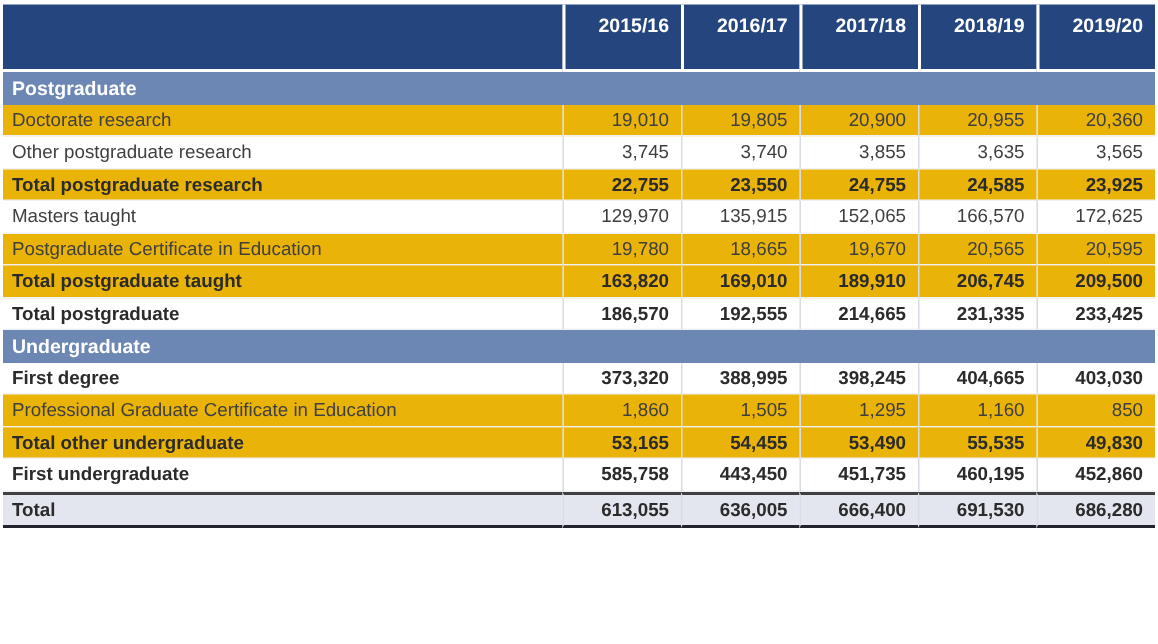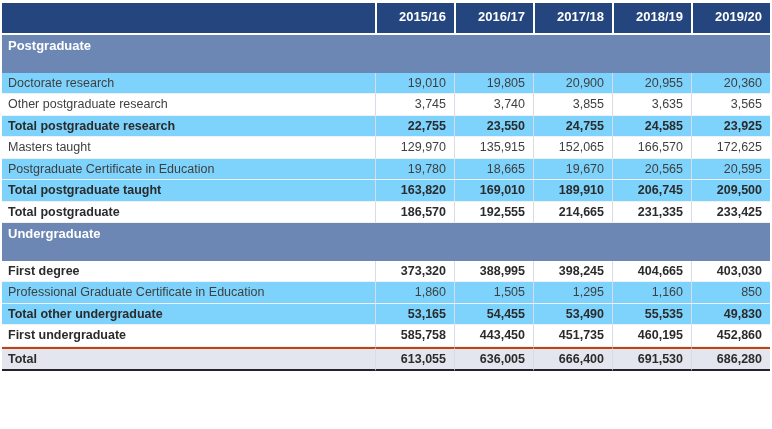--- a/index.html
+++ b/index.html
@@ -22,37 +22,37 @@
   col.c-label { width: 373px; }
   col.c-year  { width: 79px; }
 
   
   thead th {
     background: #24457E;
     color: #ffffff;
     font-weight: bold;
     font-size: 13px;
     text-align: right;
-    padding: 0 8px 4px 0;
+    padding: 0 8px 17px 0;
     height: 26px;
     border-bottom: 2px solid #ffffff;
     overflow: hidden;
     white-space: nowrap;
   }
   thead th.year { border-left: 2px solid #ffffff; }
   thead th.corner { padding: 0; }
 
   
   tr.section-row td {
     background: #6D87B5;
     color: #ffffff;
     font-weight: bold;
     font-size: 13px;
     text-align: left;
-    padding: 0 0 16px 6px;
+    padding: 0 0 0 6px;
     height: 21.5px;
     line-height: 21.5px;
     overflow: hidden;
     white-space: nowrap;
   }
 
   
   tr.data-row td {
     height: 20.5px;
     line-height: 20.5px;
@@ -65,25 +65,25 @@
   }
   tr.data-row td.label {
     text-align: left;
     padding: 0 0 0 6px;
   }
   tr.data-row td.val {
     text-align: right;
     padding: 0 8px 0 0;
     border-left: 1px solid #D9DCE4;
   }
-  tr.shaded td { background: #7dd3fc; }
+  tr.shaded td { background: #eab308; }
   tr.bold td { font-weight: bold; color: #2B2B2B; }
   tr.total-row td {
     background: #E3E6EF;
-    border-top: 2px solid #c2410c;
+    border-top: 2px solid #404040;
     border-bottom: 2px solid #23232E;
   }
 </style>
 </head>
 <body>
 
 <div class="table-wrap">
   <table class="students">
     <colgroup>
       <col class="c-label">

